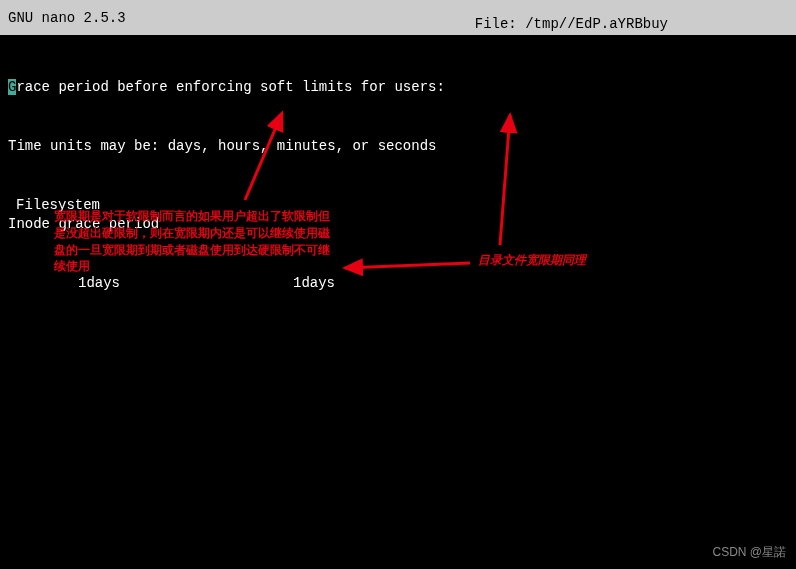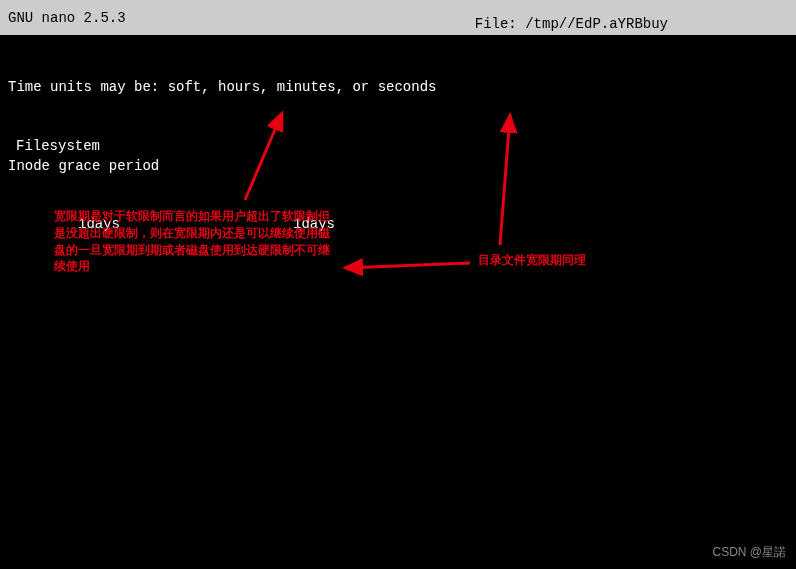--- a/index.html
+++ b/index.html
@@ -65,20 +65,21 @@
     }
     .anno1 {
       left: 54px;
       top: 208px;
       width: 280px;
     }
     .anno2 {
       left: 478px;
       top: 252px;
       width: 250px;
+      font-style: italic;
     }
     svg.arrows {
       position: absolute;
       left: 0;
       top: 0;
       width: 796px;
       height: 569px;
       pointer-events: none;
     }
     .watermark {
@@ -93,21 +94,22 @@
   </style>
 </head>
 <body>
 
 <div class="titlebar">
   <span class="left">GNU nano  2.5.3</span>
   <span class="right">File: /tmp//EdP.aYRBbuy</span>
 </div>
 
 <div class="terminal-content">
-  <div>Time units may be: soft, hours, minutes, or seconds</div>
+  <div><span class="cursor-char">G</span><span>race period before enforcing soft limits for users:</span></div>
+  <div>Time units may be: days, hours, minutes, or seconds</div>
   <div class="col-header">
     <span class="col1">Filesystem</span>
     <span class="col3">Inode grace period</span>
   </div>
   <div class="val-row">
     <span class="v2">1days</span>
     <span class="v3">1days</span>
   </div>
 </div>
 

